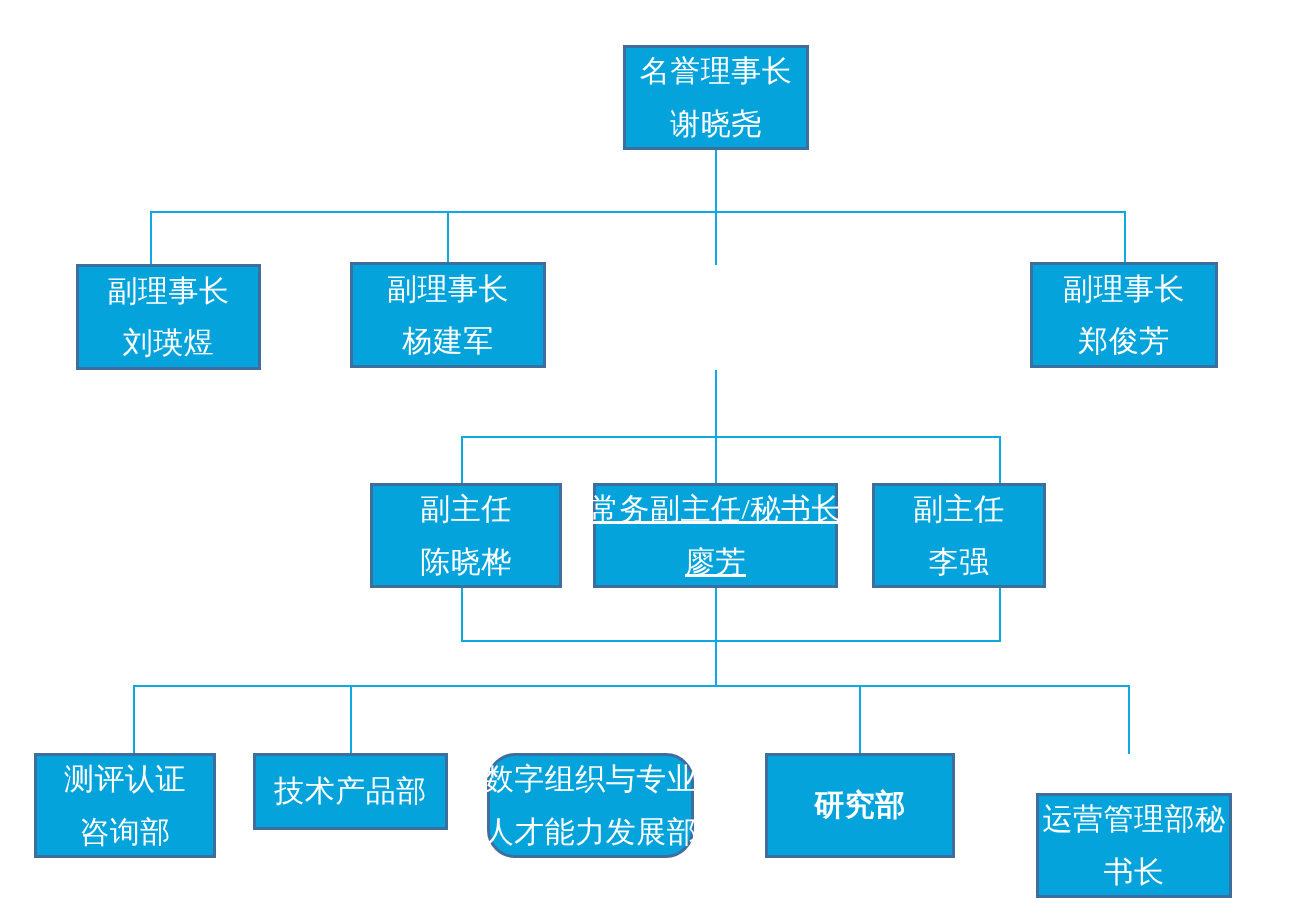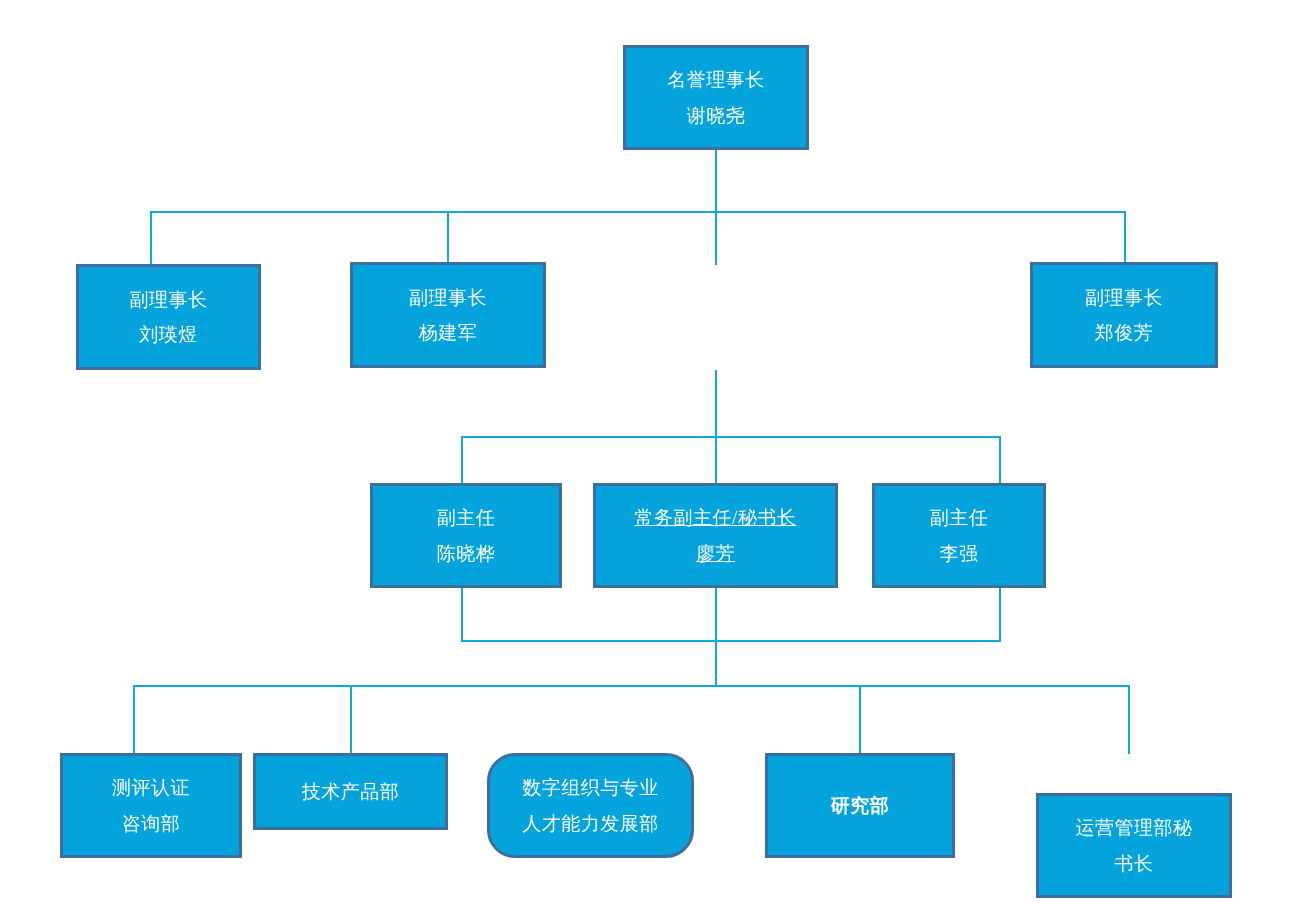--- a/index.html
+++ b/index.html
@@ -23,21 +23,21 @@
     box-sizing: border-box;
     background: #04A3DC;
     border: 3px solid #3E6E9E;
     color: #ffffff;
     display: flex;
     flex-direction: column;
     align-items: center;
     justify-content: center;
     text-align: center;
     line-height: 1.55;
-    font-size: 19px;
+    font-size: 30px;
     letter-spacing: 0.5px;
     z-index: 3;
     user-select: none;
   }
   .node .ln {
     display: block;
     white-space: nowrap;
   }
   .node.two-line .ln:first-child {
     margin-bottom: 6px;
@@ -113,21 +113,21 @@
   <div class="node two-line" style="left:593px; top:483px; width:245px; height:105px;text-decoration:underline;">
     <span class="ln">常务副主任/秘书长</span>
     <span class="ln">廖芳</span>
   </div>
 
   <div class="node two-line" style="left:872px; top:483px; width:174px; height:105px;">
     <span class="ln">副主任</span>
     <span class="ln">李强</span>
   </div>
 
-  <div class="node two-line" style="left:60px; top:753px; width:182px; height:105px;">
+  <div class="node two-line" style="left:34px; top:753px; width:182px; height:105px;">
     <span class="ln">测评认证</span>
     <span class="ln">咨询部</span>
   </div>
 
   <div class="node" style="left:253px; top:753px; width:195px; height:77px;">
     <span class="ln">技术产品部</span>
   </div>
 
   <div class="node two-line" style="left:487px; top:753px; width:207px; height:105px;border-radius:28px;">
     <span class="ln">数字组织与专业</span>

